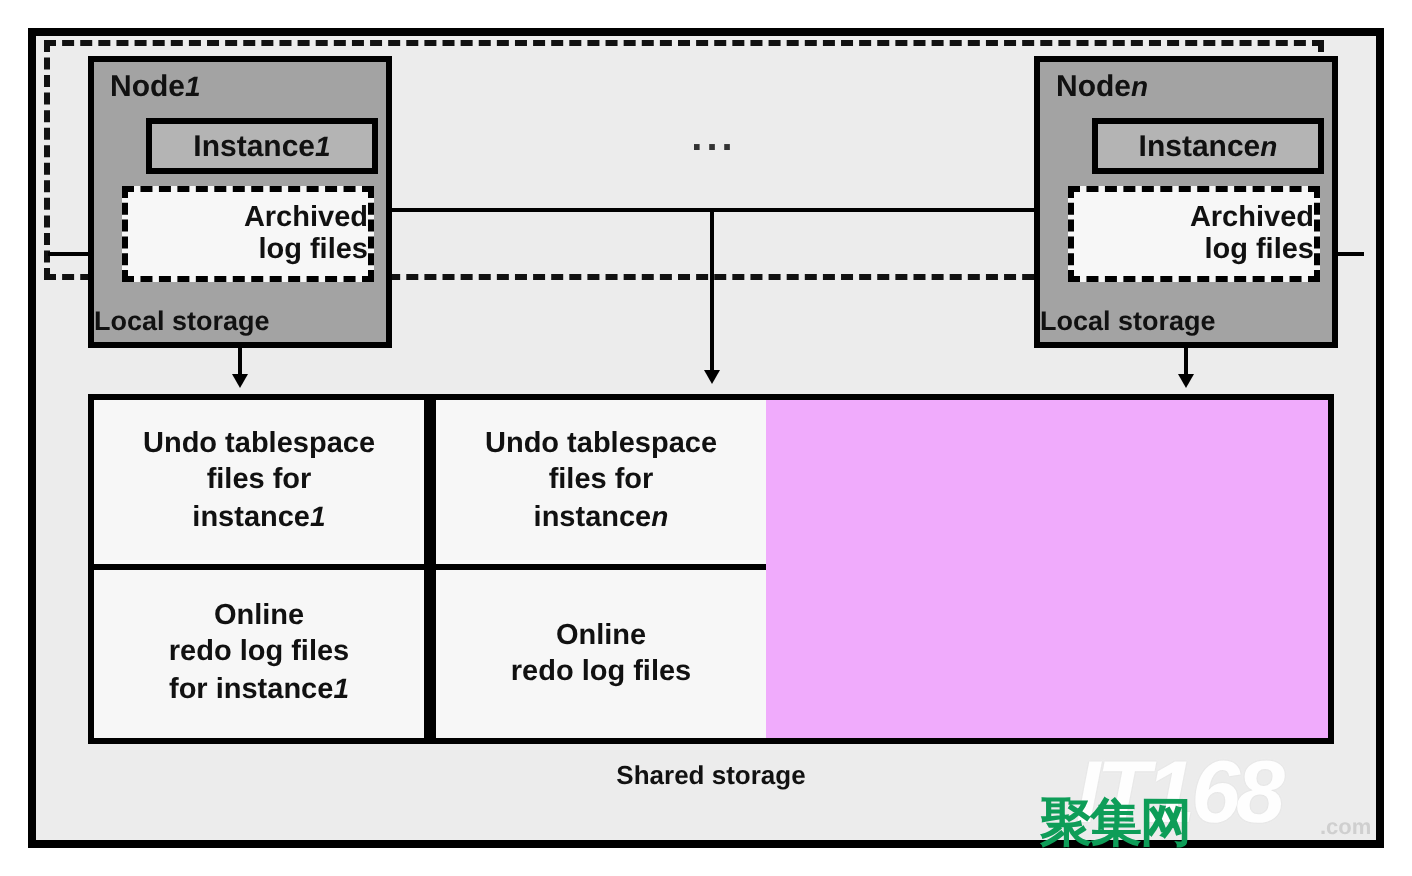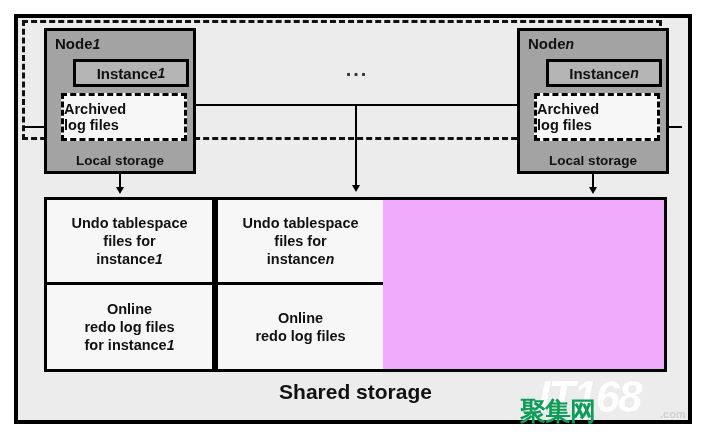--- a/index.html
+++ b/index.html
@@ -65,30 +65,30 @@
   }
 
   .archived{
     position:absolute;
     left:14px;top:62px;
     width:126px;height:48px;
     background:#f7f7f7;
     border:3px dashed #000000;
     box-sizing:border-box;
     display:flex;flex-direction:column;
-    align-items:flex-start;justify-content:center;
+    align-items:flex-end;justify-content:center;
     font-size:14.5px;font-weight:bold;color:#111;
     line-height:16px;
     text-align:center;
   }
 
   .local-storage{
     position:absolute;
     left:0;right:0;bottom:3px;
-    text-align:center;
+    text-align:left;
     font-size:13.5px;font-weight:bold;color:#111;
   }
 
   
   .ellipsis{
     position:absolute;
     left:335px;top:58px;
     width:44px;
     text-align:center;
     font-size:20px;font-weight:bold;color:#333;
@@ -155,21 +155,21 @@
   .col-mid .cell{flex:1;border-bottom:3px solid #000;}
   .col-mid .cell:last-child{border-bottom:none;}
   .col-mid .cell.thickdiv{border-bottom:4px solid #000;}
 
   
   .shared-label{
     position:absolute;
     left:44px;top:380px;
     width:623px;
     text-align:center;
-    font-size:21px;font-weight:bold;color:#111;
+    font-size:13px;font-weight:bold;color:#111;
   }
 
   
   .watermark{
     position:absolute;
     left:520px;top:372px;
     width:175px;height:60px;
     pointer-events:none;
     user-select:none;
   }

